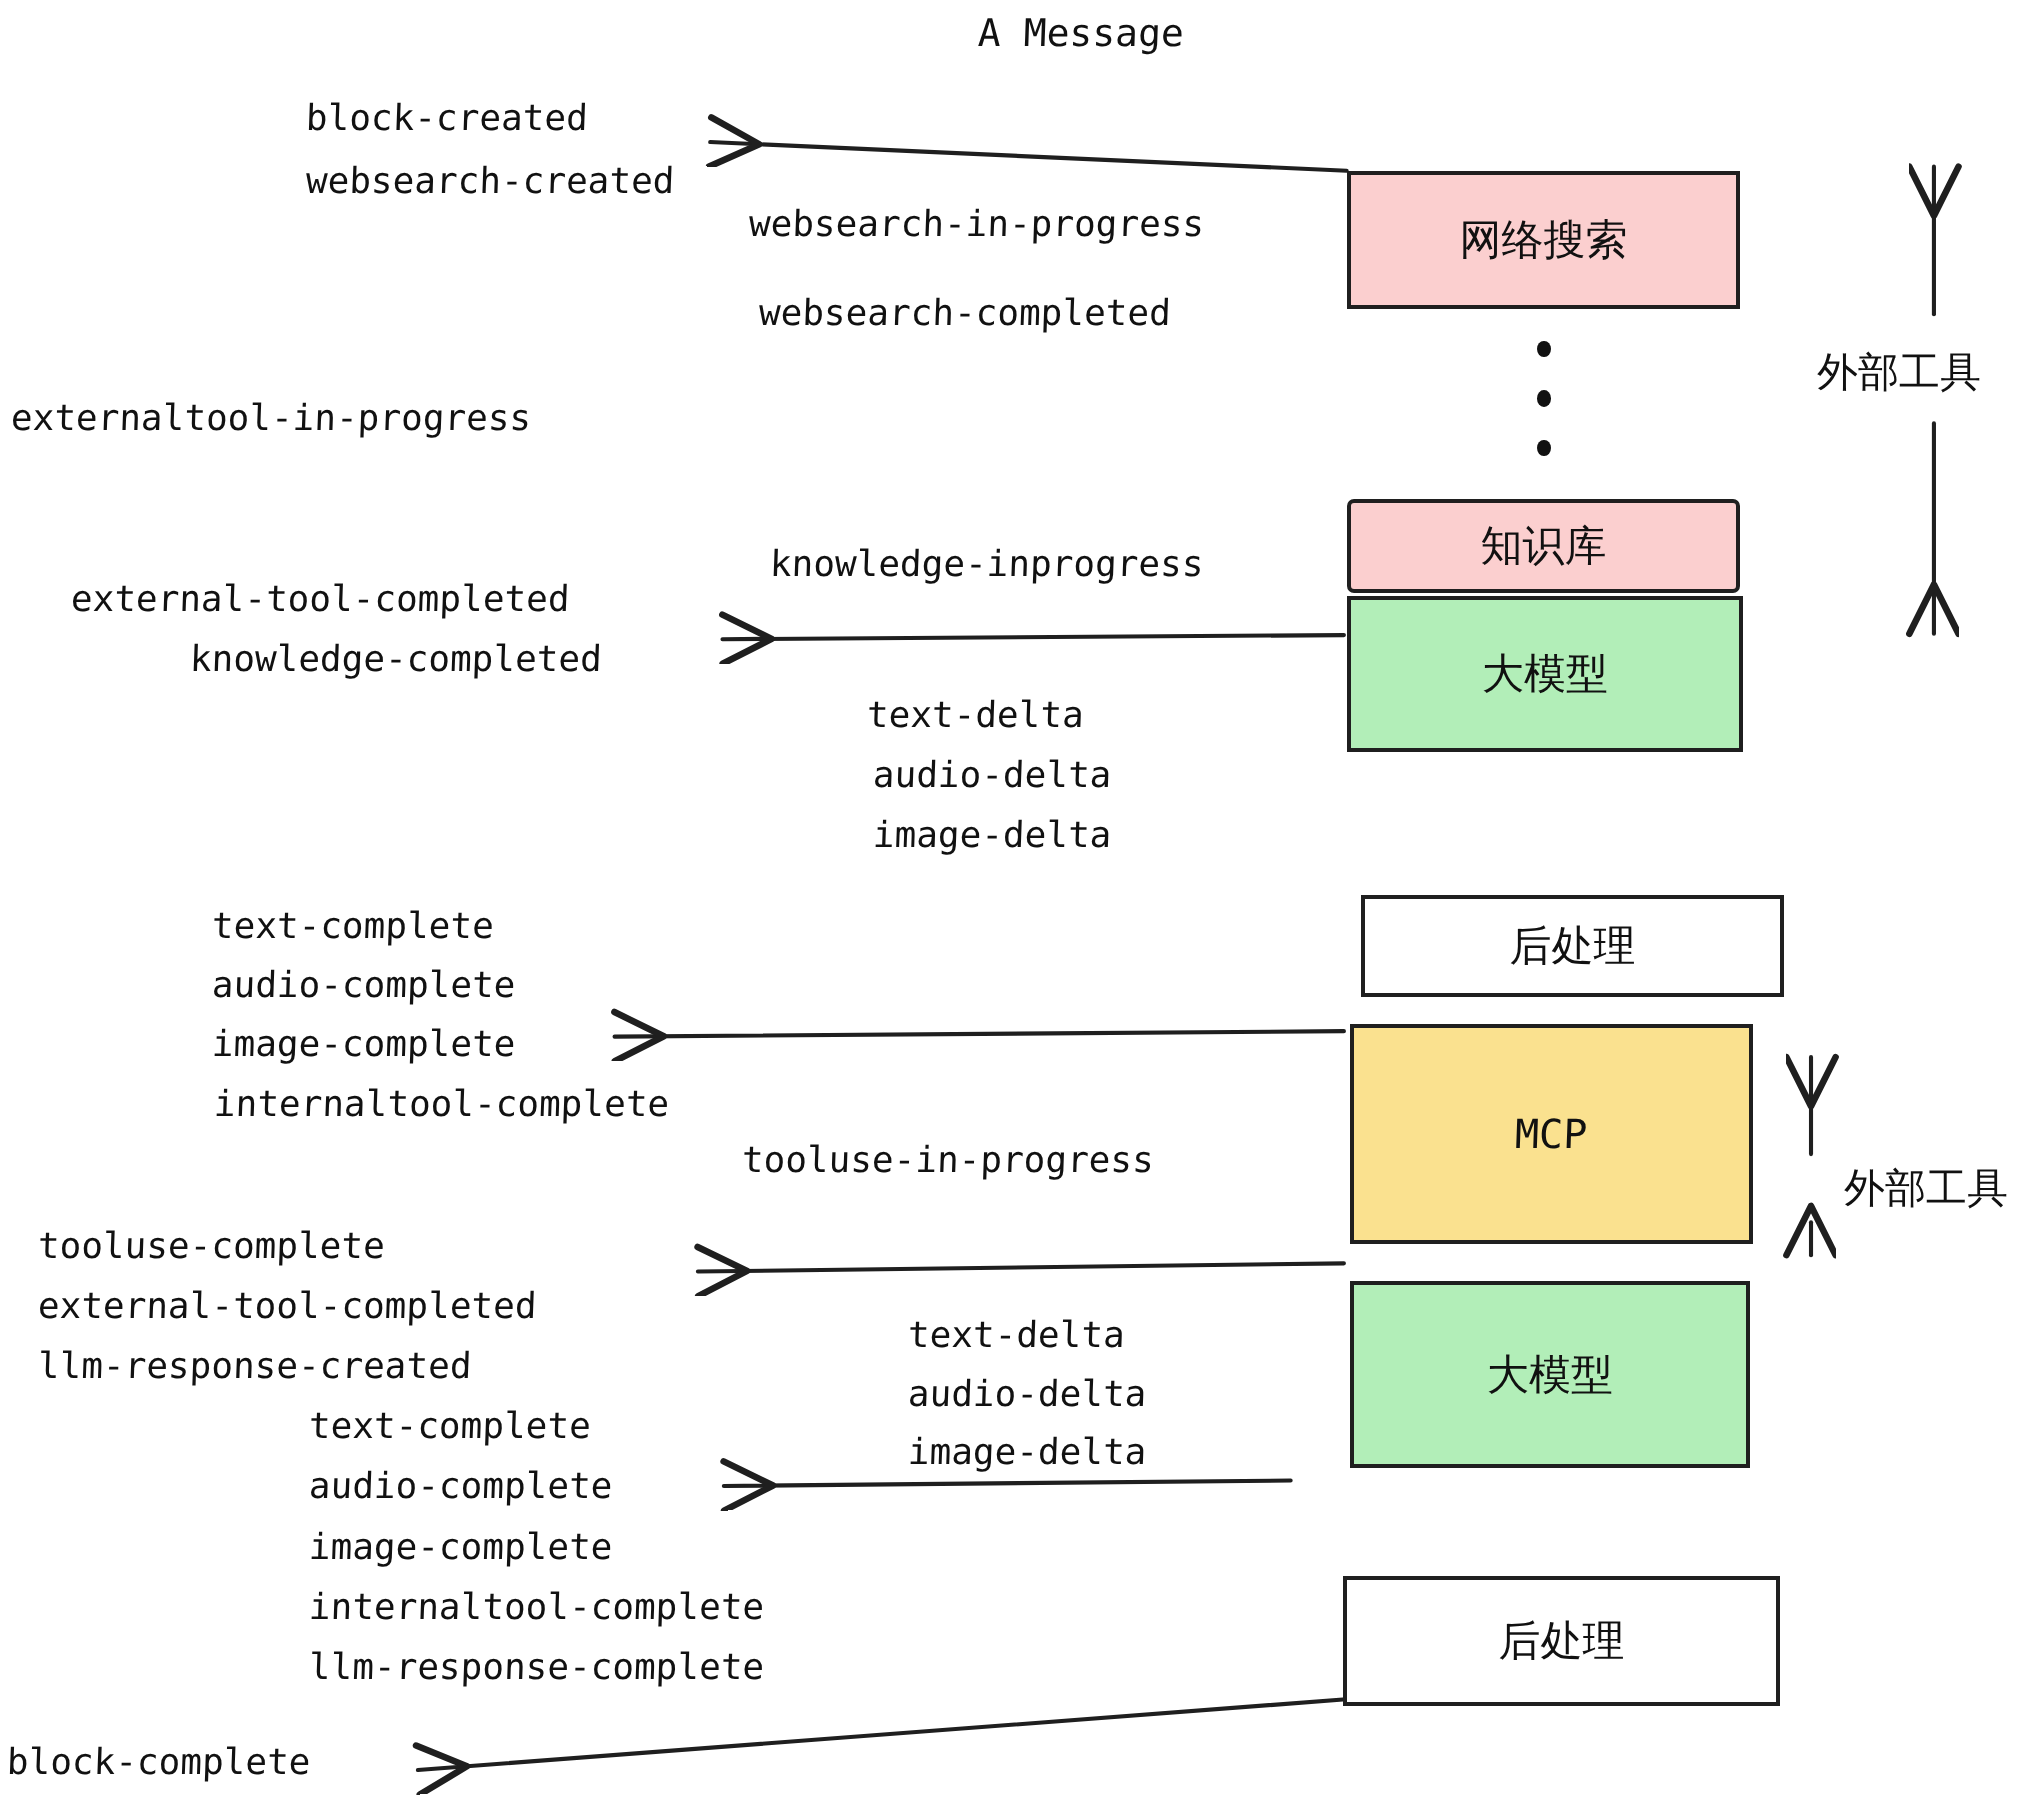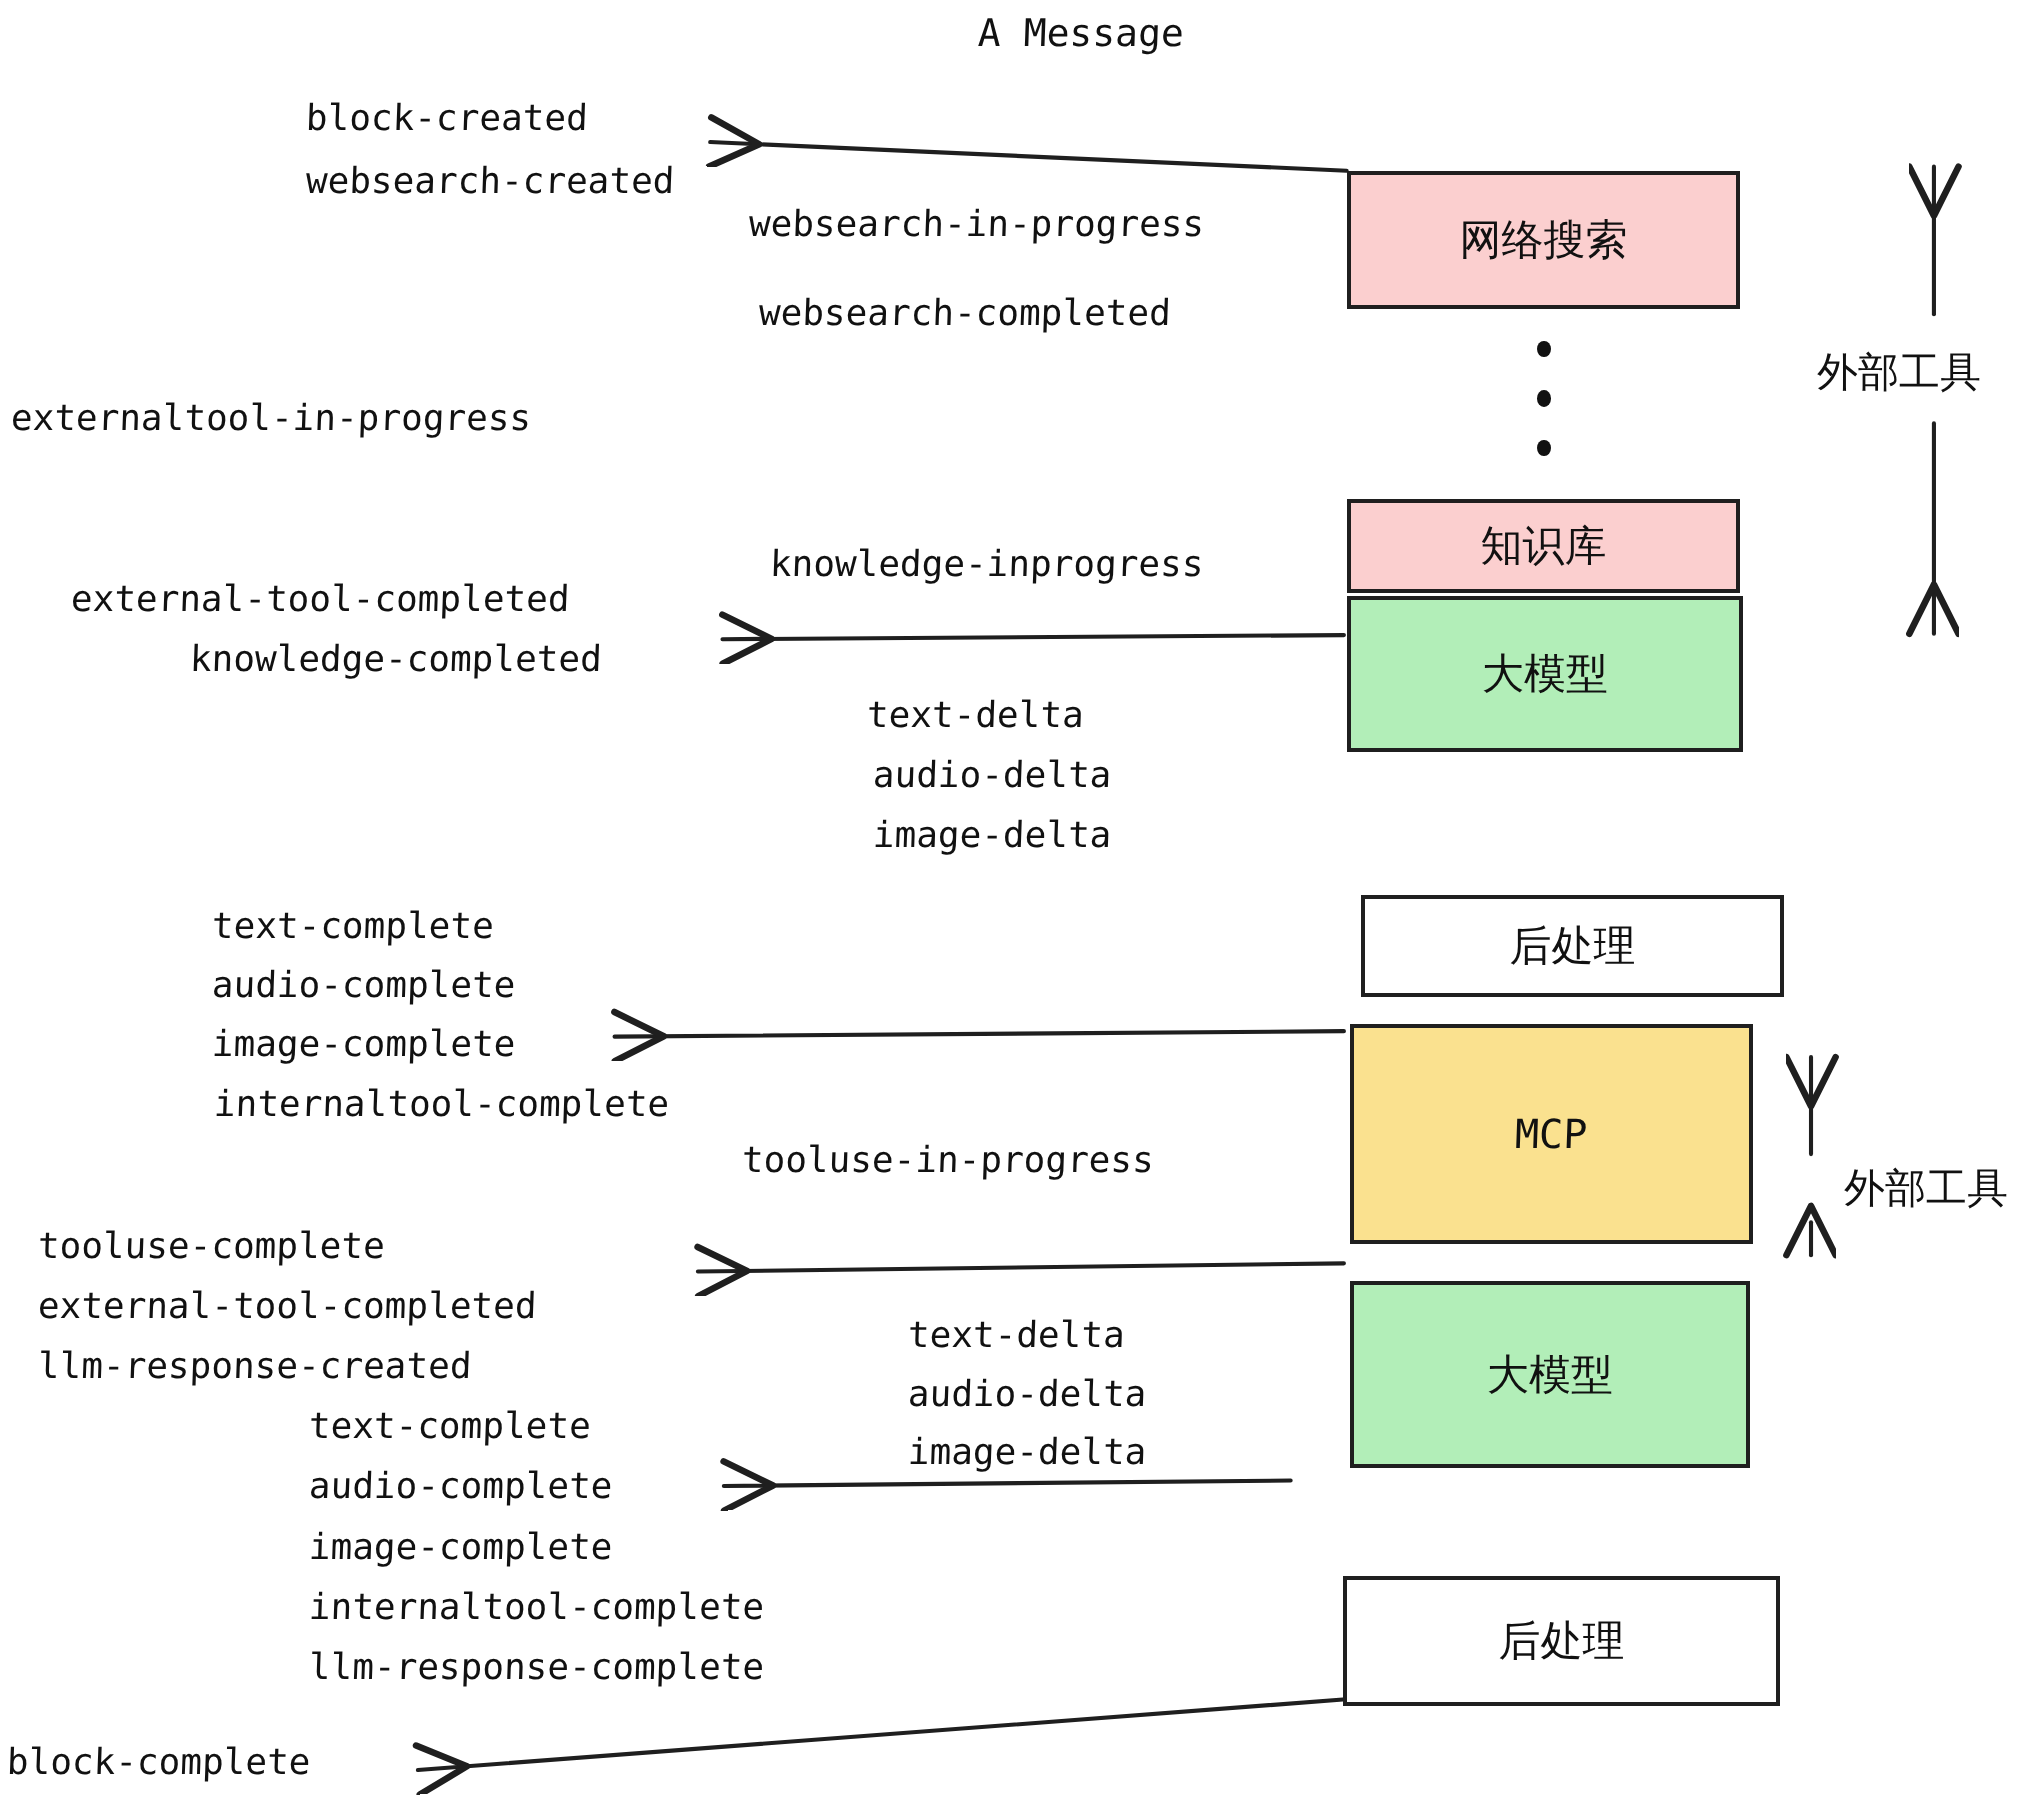--- a/index.html
+++ b/index.html
@@ -142,21 +142,21 @@
   <div id="ellipsis" style="left:1537px; top:341px; width:13.7px; height:115px;">
     <span></span>
     <span></span>
     <span></span>
   </div>
 
   <div class="box" style="left:1347px; top:171px; width:393px; height:138px; background:#fbcfcf;">
     <span class="box-label">网络搜索</span>
   </div>
 
-  <div class="box" style="left:1347px; top:499px; width:393px; height:94px; background:#fbcfcf;">
+  <div class="box" style="left:1347px; top:499px; width:393px; height:94px; background:#fbcfcf;border-radius:7px;">
     <span class="box-label">知识库</span>
   </div>
 
   <div class="box" style="left:1347px; top:596px; width:396px; height:156px; background:#b2eeb8;">
     <span class="box-label">大模型</span>
   </div>
 
   <div class="box" style="left:1361px; top:895px; width:423px; height:102px; background:#ffffff;">
     <span class="box-label">后处理</span>
   </div>

